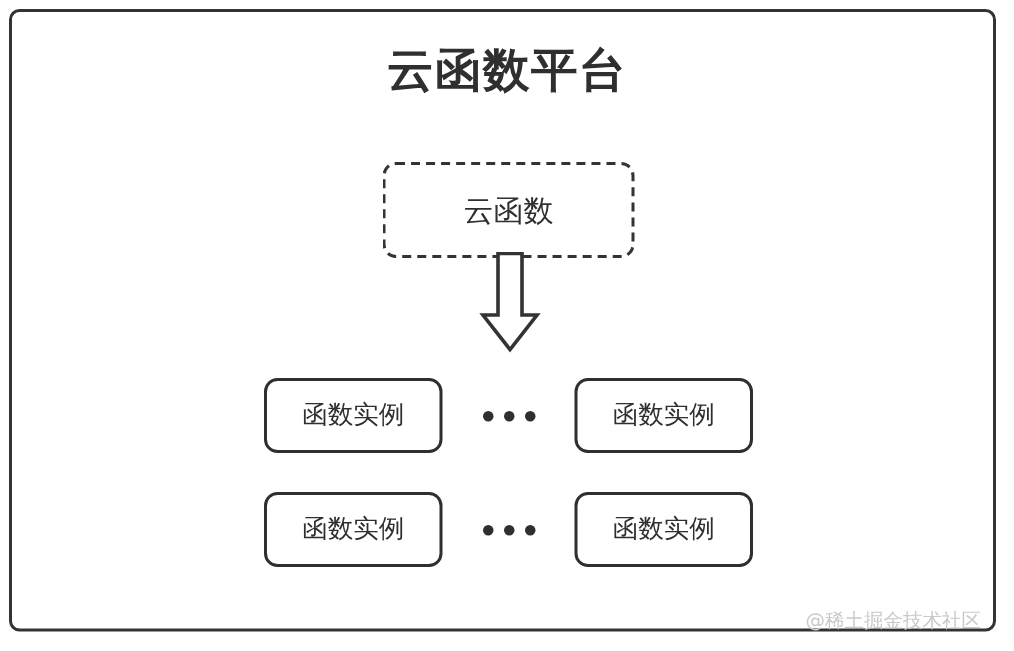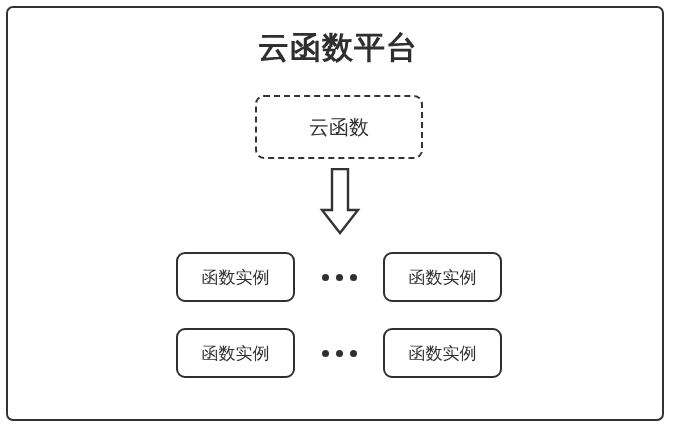--- a/index.html
+++ b/index.html
@@ -46,21 +46,21 @@
     font-weight: bold;
     color: #2f2f2f;
     letter-spacing: 1px;
     white-space: nowrap;
   }
 
   
   .function-node {
     position: absolute;
     left: 255px;
-    top: 95px;
+    top: 108px;
     width: 168px;
     height: 64px;
     box-sizing: border-box;
     border: 2px dashed #333333;
     border-radius: 9px;
     background: #ffffff;
     display: flex;
     align-items: center;
     justify-content: center;
   }
@@ -186,14 +186,15 @@
     <div class="ellipsis">
       <span class="dot"></span>
       <span class="dot"></span>
       <span class="dot"></span>
     </div>
     <div class="instance-box right">
       <span class="instance-label">函数实例</span>
     </div>
   </div>
 
+  <div class="watermark">@稀土掘金技术社区</div>
 
 </div>
 
 </body></html>

